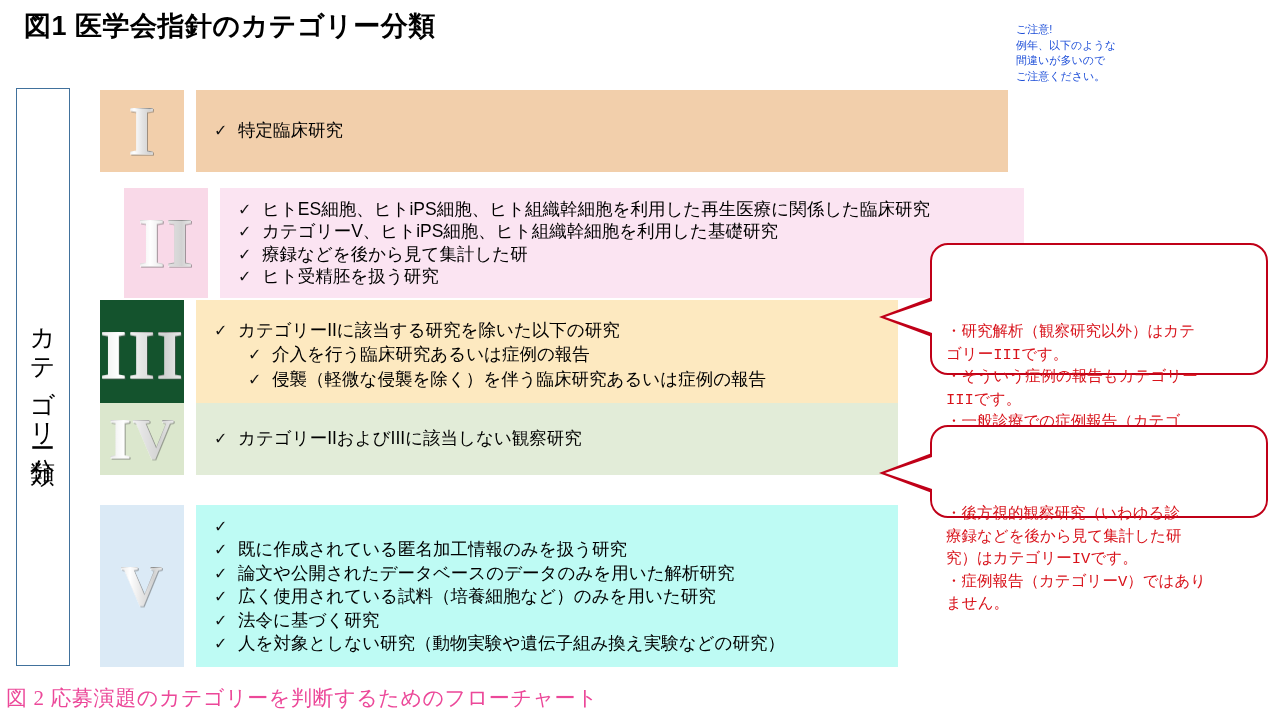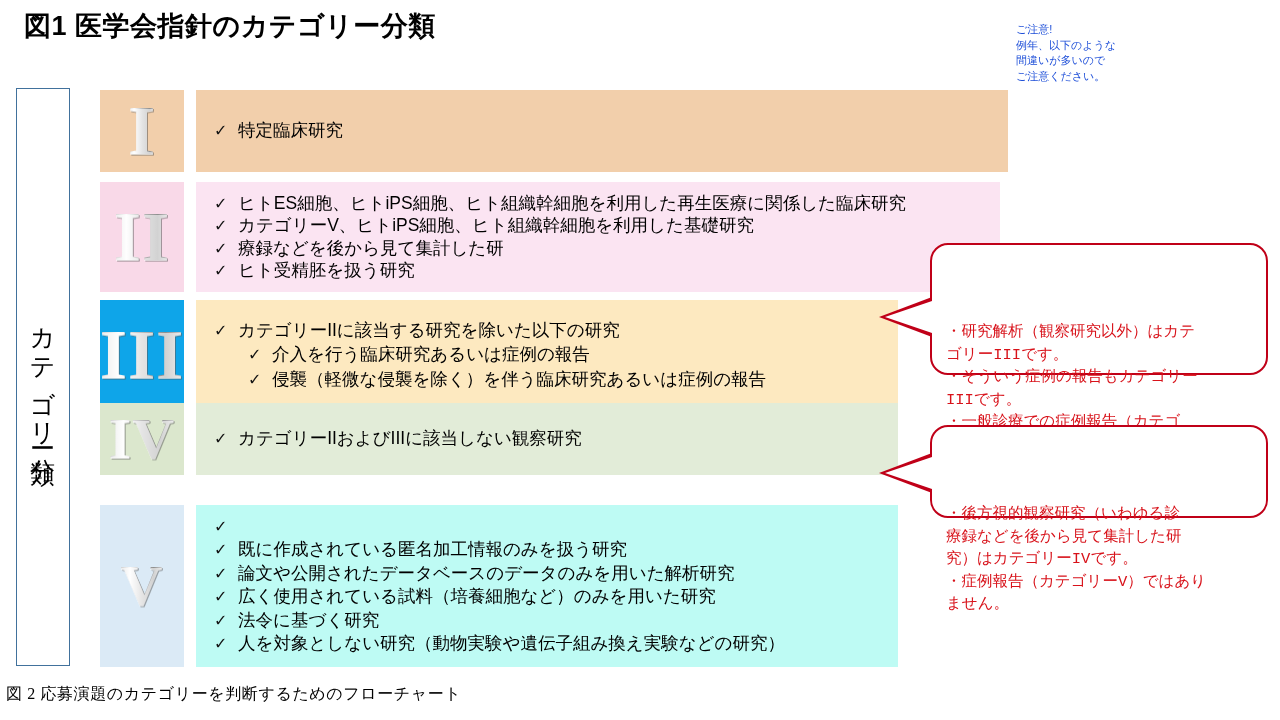--- a/index.html
+++ b/index.html
@@ -119,28 +119,28 @@
     font-family: "DejaVu Sans", sans-serif;
   }
   .item.indent { padding-left: 34px; }
 
   
   #row-1 { top: 90px;  height: 82px;  width: 920px; }
   #row-1 .numeral-cell { background: #f2cfab; }
   #row-1 .content-cell { background: #f2cfab; width: 812px; }
   #row-1 .numeral { font-size: 70px; }
 
-  #row-2 { top: 182px; height: 110px; width: 912px; }
+  #row-2 { top: 188px; height: 110px; width: 912px; margin-left: 24px; }
   #row-2 .numeral-cell { background: #f9d9e8; }
   #row-2 .content-cell { background: #fbe4f2; width: 804px; }
   #row-2 .numeral { font-size: 70px; }
   #row-2 .item { margin: 2.5px 0; }
 
   #row-3 { top: 300px; height: 110px; width: 810px; }
-  #row-3 .numeral-cell { background: #0ea5e9; }
+  #row-3 .numeral-cell { background: #14532d; }
   #row-3 .content-cell { background: #fde9c0; width: 702px; }
   #row-3 .numeral { font-size: 70px; }
   #row-3 .item { margin: 3.5px 0; }
 
   #row-4 { top: 403px; height: 72px;  width: 810px; }
   #row-4 .numeral-cell { background: #dbe7cd; }
   #row-4 .content-cell { background: #e2ecd8; width: 702px; }
   #row-4 .numeral { font-size: 58px; }
 
   #row-5 { top: 505px; height: 162px; width: 810px; }
@@ -188,23 +188,23 @@
   #callout-4 { left: 930px; top: 425px; width: 338px; height: 93px; }
   #callout-4 .tail-outer { top: 26px; }
   #callout-4 .tail-inner { top: 30px; }
 
   
   #figure-caption {
     position: absolute;
     left: 6px;
     top: 684px;
     font-family: "Liberation Serif", "DejaVu Serif", serif;
-    font-size: 16px;
+    font-size: 21px;
     letter-spacing: 0.6px;
-    color: #000000;
+    color: #ec4899;
     white-space: nowrap;
   }
 </style>
 </head>
 <body>
 
 <div id="figure-title">図1 医学会指針のカテゴリー分類</div>
 
 <div id="caution-note">ご注意!
 例年、以下のような

